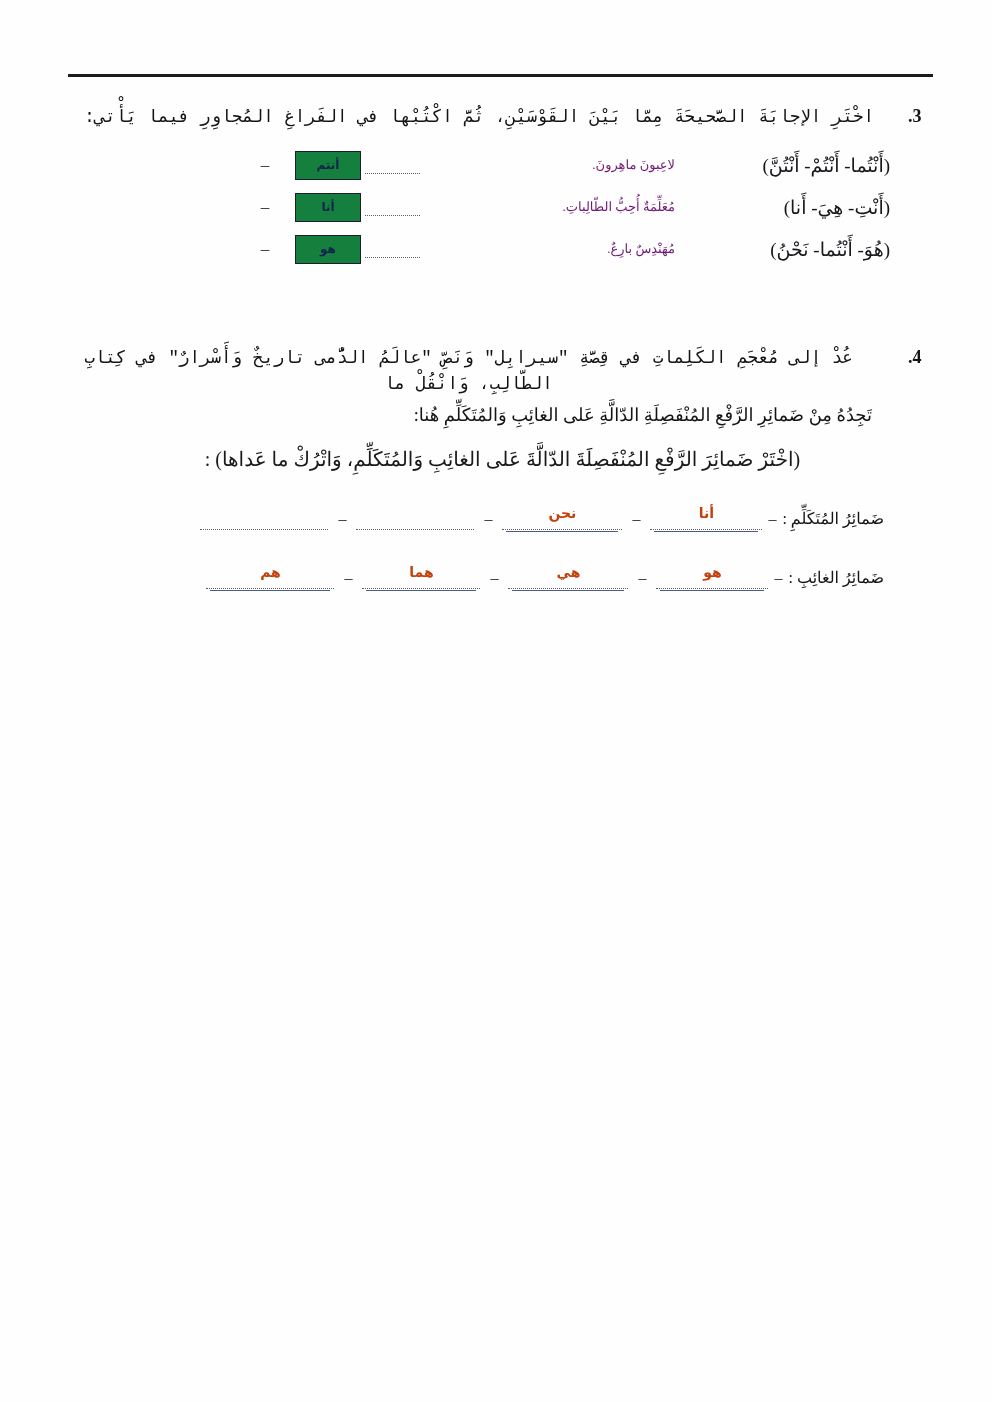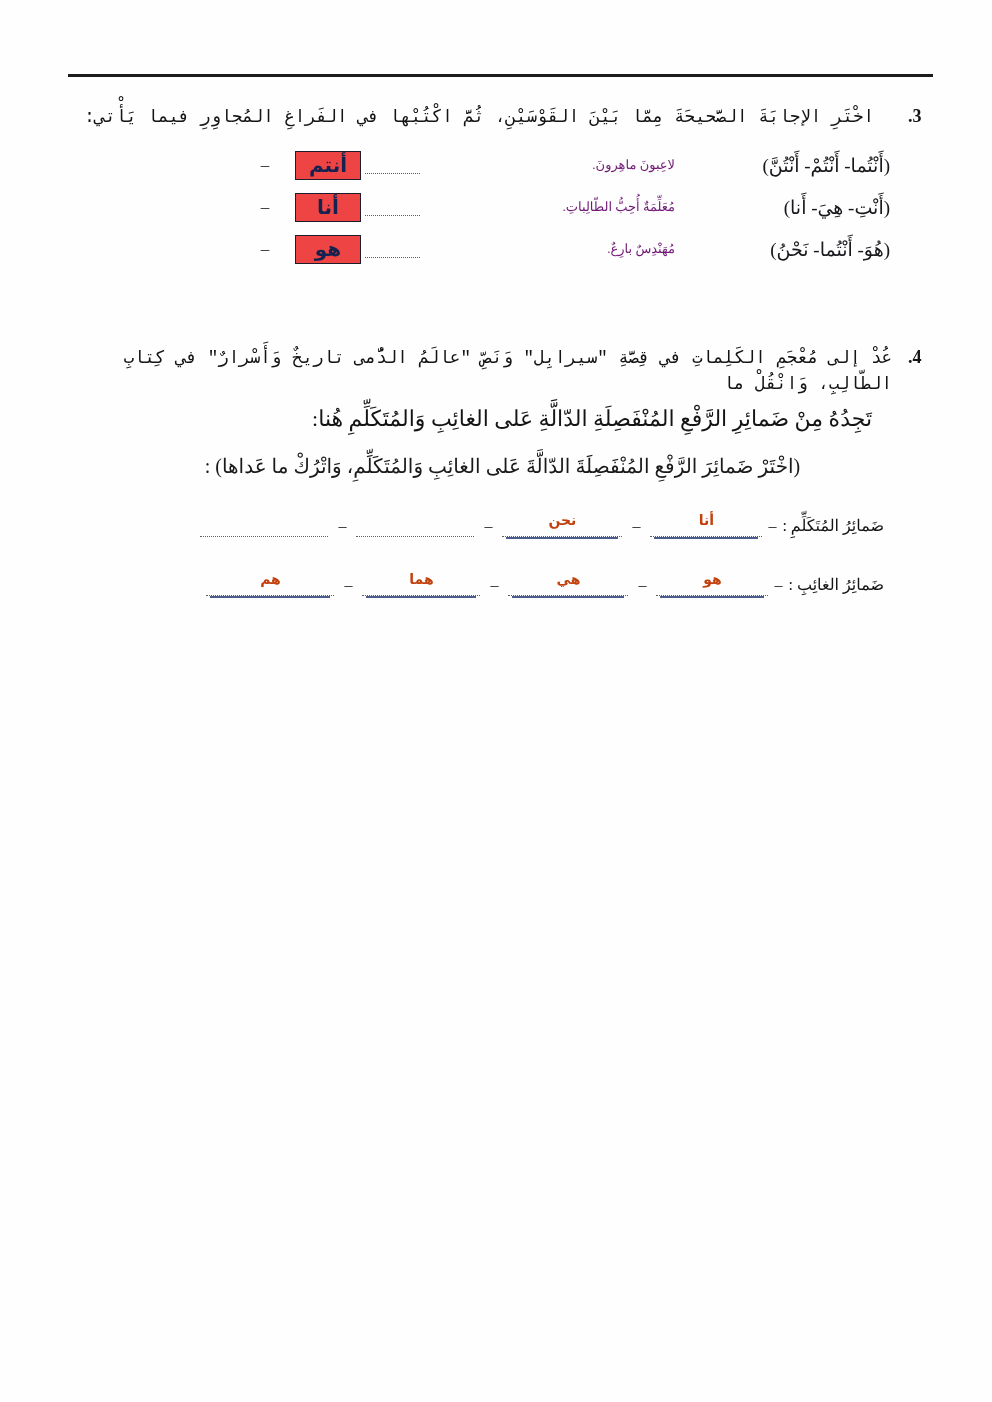--- a/index.html
+++ b/index.html
@@ -94,42 +94,42 @@
   }
   .answer-box {
     width: 64px;
     height: 27px;
     border: 1.6px solid #1d1d2e;
     display: flex;
     align-items: center;
     justify-content: center;
     font-family: "DejaVu Sans", sans-serif;
     font-weight: bold;
-    font-size: 20px;
+    font-size: 12px;
     color: #14224f;
-    background: #ef4444;
+    background: #15803d;
   }
   .dash-mark {
     width: 60px;
     text-align: center;
     font-size: 17px;
     color: #222;
   }
 
   
   .ex4 {
     position: absolute;
     top: 345px;
     right: 62px;
     width: 885px;
     direction: rtl;
   }
-  .ex4 .q-text { padding-right: 4px; }
+  .ex4 .q-text { padding-right: 4px; text-align: center; }
   .q-text-2 {
-    font-size: 22px;
+    font-size: 18px;
     line-height: 1.55;
     margin-top: 4px;
     padding-right: 58px;
     color: #141414;
   }
   .sub-instruction {
     margin-top: 18px;
     font-size: 20px;
     text-align: center;
     color: #1a1a1a;

